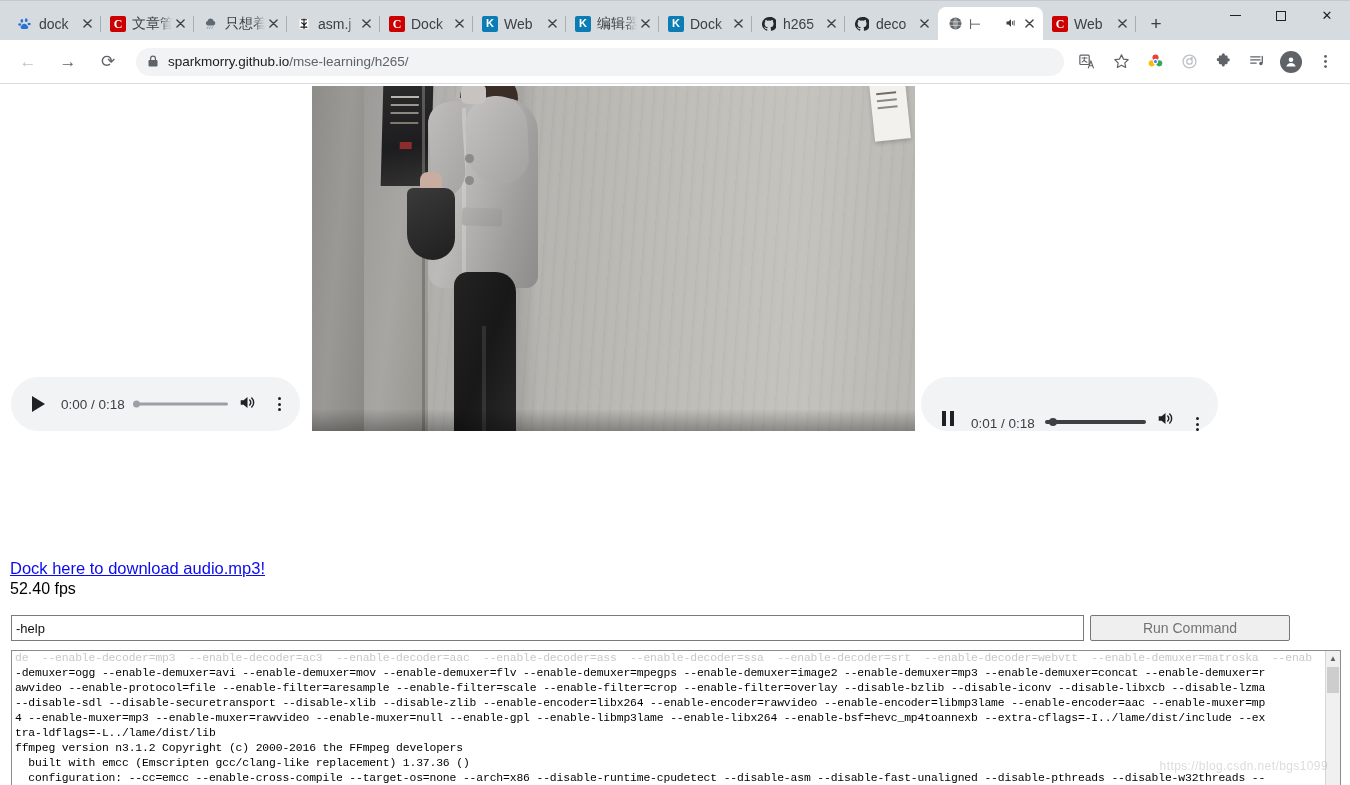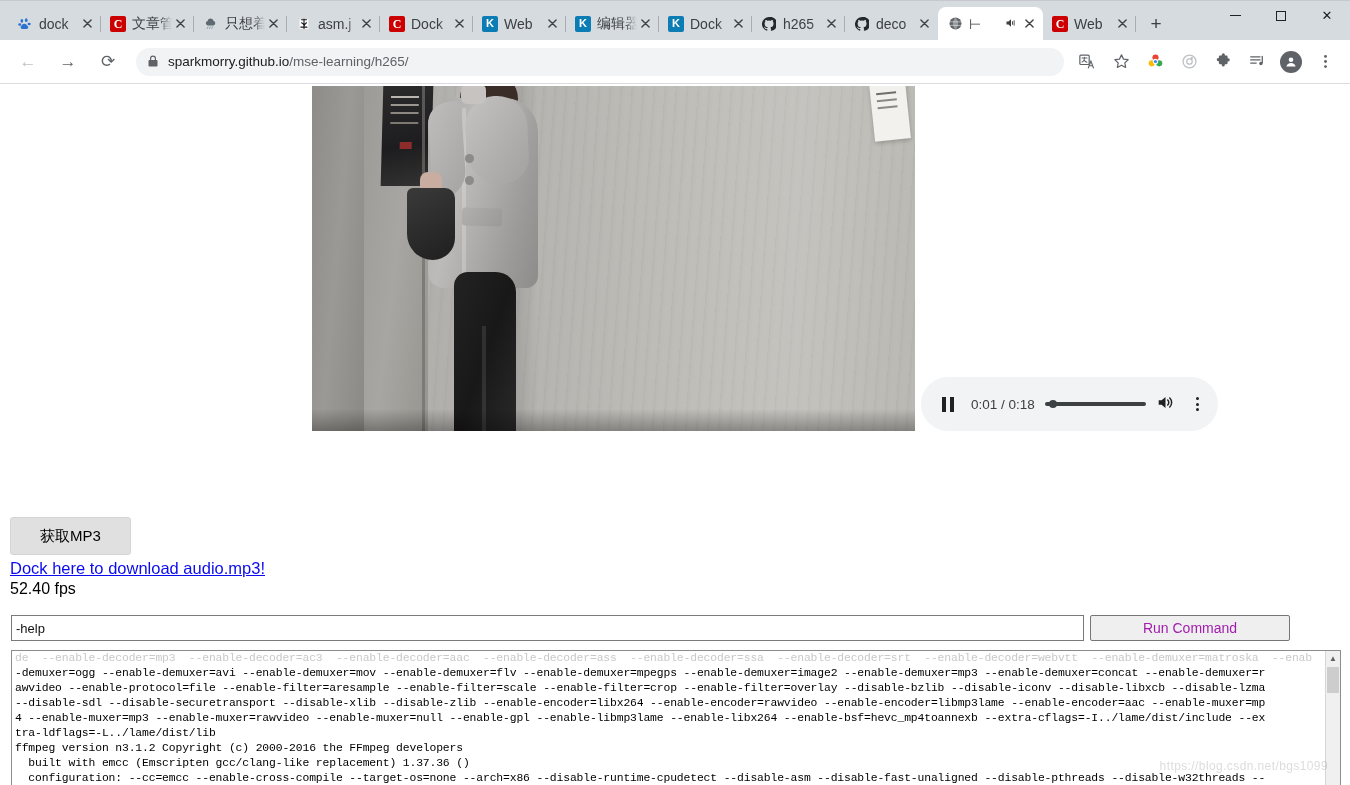--- a/index.html
+++ b/index.html
@@ -325,21 +325,21 @@
     position: absolute;
     height: 54px;
     background: #f1f3f4;
     border-radius: 27px;
     display: flex;
     align-items: center;
     padding: 0 14px;
     color: #3c4043;
   }
   .pl-left  { left: 11px;  top: 293px; width: 289px; }
-  .pl-right { left: 921px; top: 293px; width: 297px; }
+  .pl-right { left: 921px; top: 293px; width: 297px; align-items: flex-end; }
 
   .pl-btn {
     width: 26px; height: 26px;
     flex: 0 0 26px;
     display:flex; align-items:center; justify-content:center;
     margin-right: 10px;
   }
   .play-tri {
     width: 0; height: 0;
     border-left: 13px solid #202124;
@@ -434,21 +434,21 @@
     font-family: "Liberation Sans", sans-serif;
     outline: none;
   }
   .cmd-btn {
     flex: 0 0 200px;
     height: 26px;
     background: #efefef;
     border: 1px solid #767676;
     border-radius: 2px;
     font-size: 14px;
-    color: #a21caf;
+    color: #737373;
     display:flex;align-items:center;justify-content:center;
   }
 
   
   .console-wrap {
     position: absolute;
     left: 11px; top: 566px;
     width: 1330px;
     height: 215px;
     border: 1px solid #8c8c8c;
@@ -757,20 +757,41 @@
         <div class="p-hand"></div>
         <div class="p-bag"></div>
         <div class="p-pocket"></div>
         <div class="p-btn"></div>
         <div class="p-legs"></div>
         <div class="p-legsplit"></div>
       </div>
       <div class="vid-floor"></div>
     </div>
 
+    <div class="player pl-left">
+      <div class="pl-btn">
+          <div class="play-tri"></div>
+        </div>
+      <div class="pl-time">0:00 / 0:18</div>
+      <div class="pl-seek">
+        <div class="pl-track"></div>
+        <div class="pl-knob" style="left: 0%;"></div>
+      </div>
+      <div class="pl-vol">
+        <svg width="19" height="17" viewBox="0 0 22 20">
+            <path d="M3 7.4h3.4L11 3.4v13.2L6.4 12.6H3z" fill="#202124"></path>
+            <path d="M13.6 7.1a4 4 0 0 1 0 5.8M16 4.7a7.4 7.4 0 0 1 0 10.6" stroke="#202124" stroke-width="1.7" fill="none" stroke-linecap="round"></path>
+          </svg>
+      </div>
+      <div class="pl-menu">
+          <i></i>
+          <i></i>
+          <i></i>
+        </div>
+    </div>
 
     <div class="player pl-right">
       <div class="pl-btn">
         <div class="pause-ico">
             <span></span>
             <span></span>
           </div>
       </div>
       <div class="pl-time">0:01 / 0:18</div>
       <div class="pl-seek">
@@ -784,21 +805,20 @@
           </svg>
       </div>
       <div class="pl-menu">
           <i></i>
           <i></i>
           <i></i>
         </div>
     </div>
 
     <div class="btn-row" id="btn-row">
-        <div class="pagebtn">获取MP3</div>
       </div>
 
     <a class="dl-link" href="#">Dock here to download audio.mp3!</a>
     <div class="fps-text">52.40 fps</div>
 
     <div class="cmd-row">
       <input class="cmd-input" type="text" value="-help" style="">
       <div class="cmd-btn">Run Command</div>
     </div>
 

